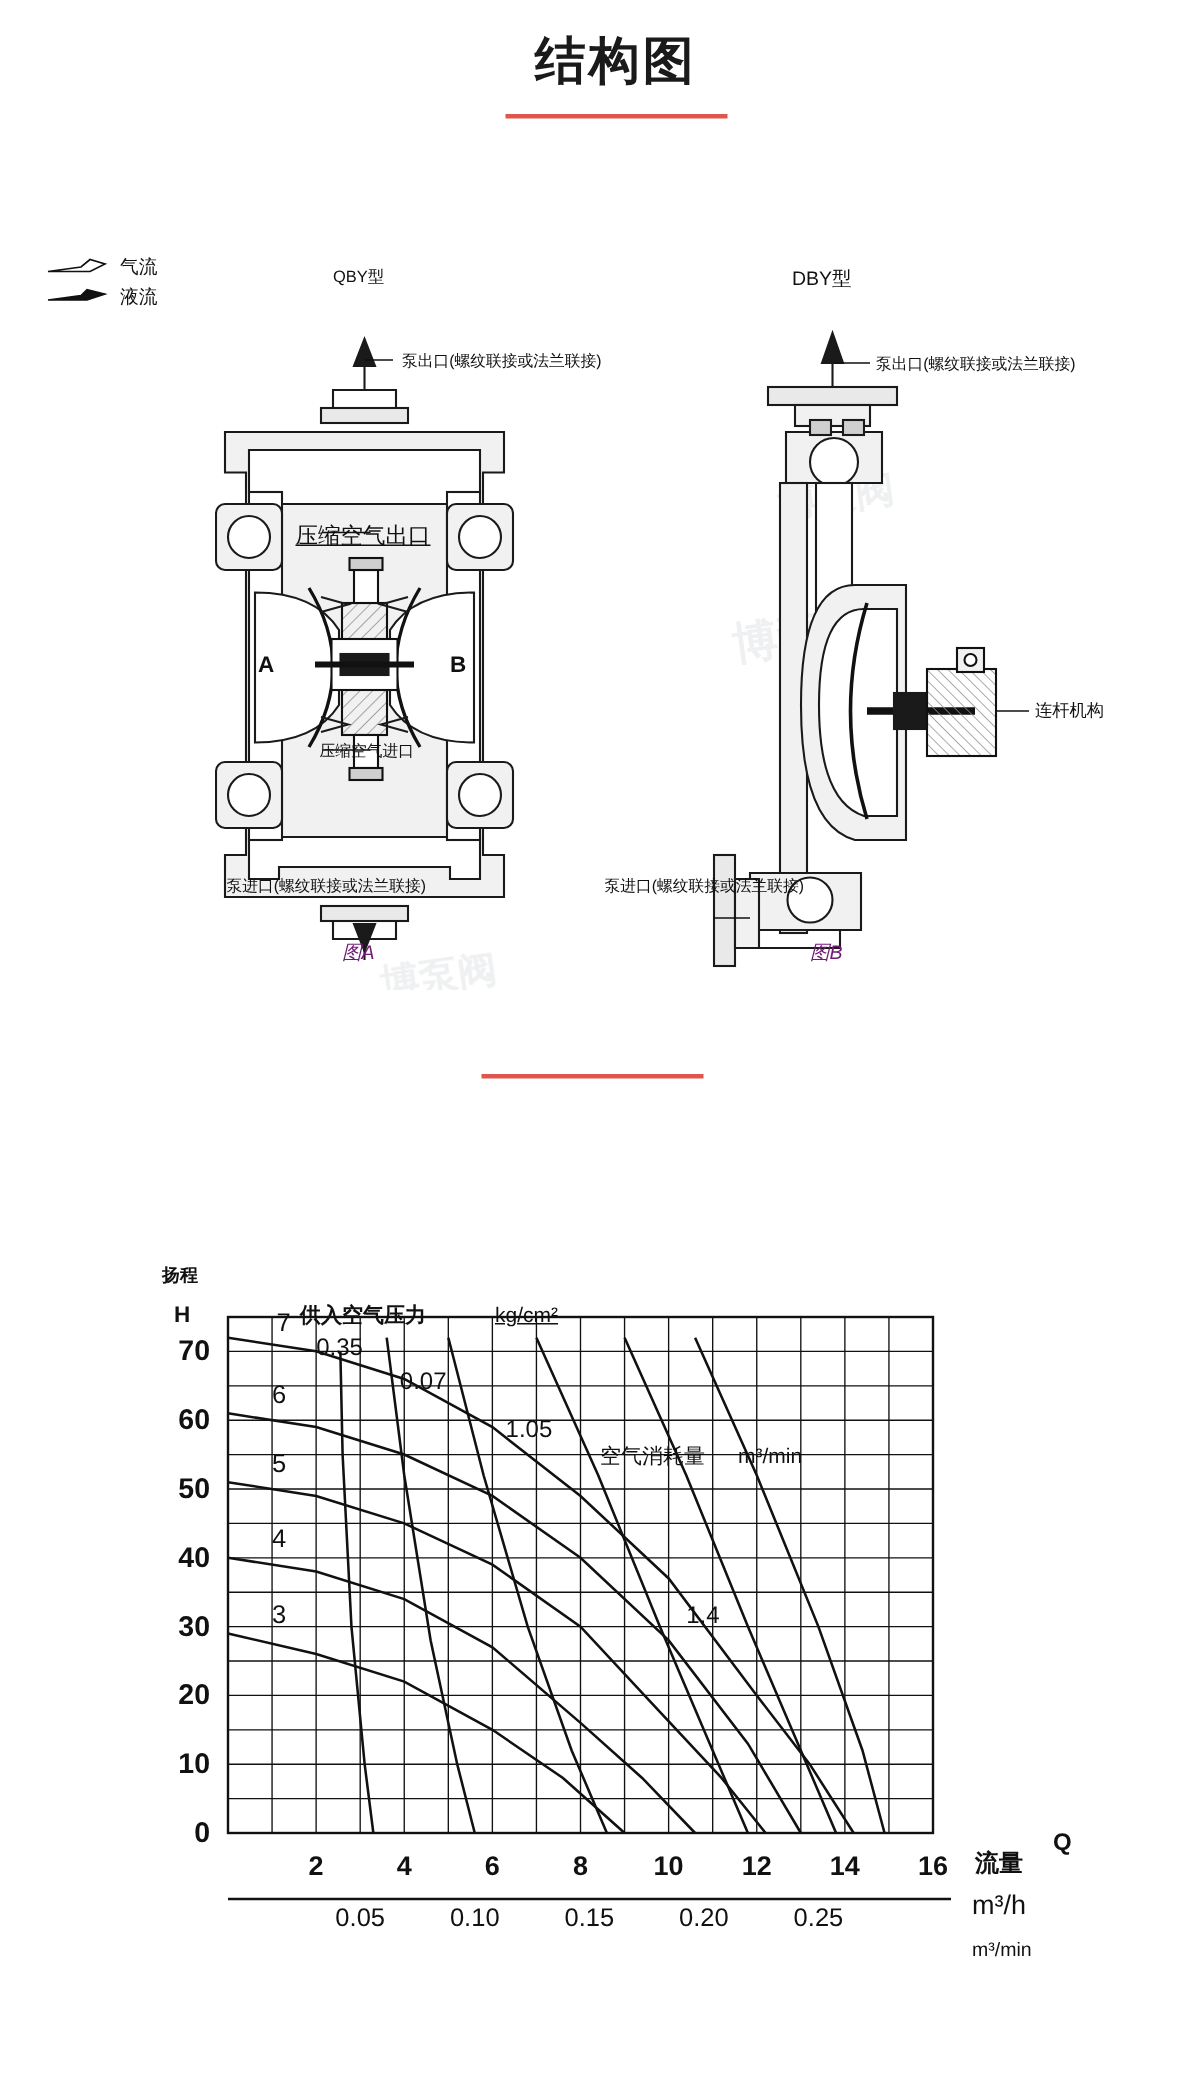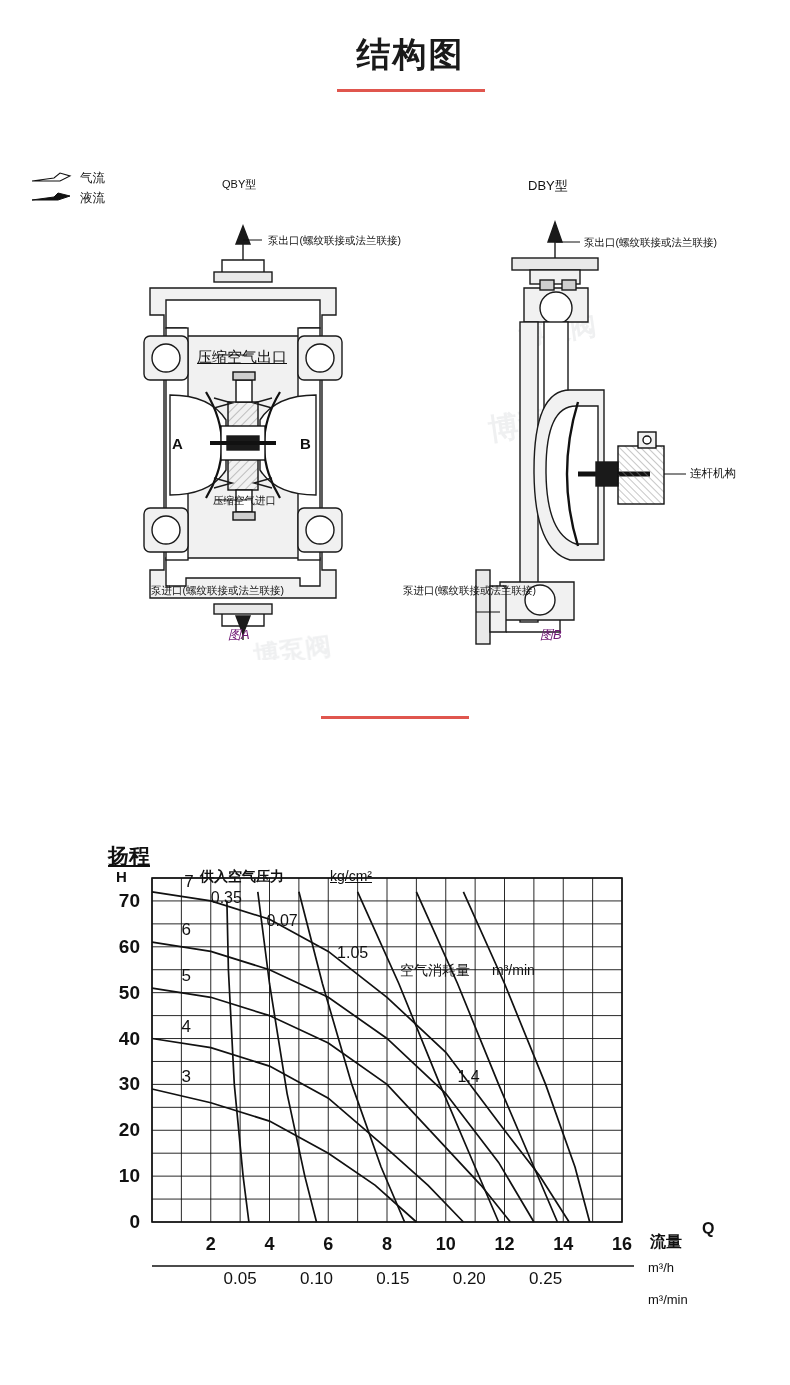--- a/index.html
+++ b/index.html
@@ -28,21 +28,21 @@
     color: #1a1a1a;
     letter-spacing: 2px;
     line-height: 1.1;
   }
   .section-head .rule {
     width: 148px;
     height: 3px;
     background: #e0564e;
     margin: 16px auto 0 auto;
   }
-  #head1 { top: 36px; padding-left: 31px; }
+  #head1 { top: 23px; padding-left: 31px; }
   #head2 { top: 700px; }
 
   
   .legend {
     position: absolute;
     left: 30px;
     top: 168px;
     font-size: 12px;
     color: #111;
   }
@@ -359,27 +359,27 @@
           <text x="181.375" y="161.20000000000002" font-size="17" font-family="Liberation Sans, sans-serif">5</text>
           <text x="181.375" y="211.65333333333334" font-size="17" font-family="Liberation Sans, sans-serif">4</text>
           <text x="181.375" y="262.1066666666667" font-size="17" font-family="Liberation Sans, sans-serif">3</text>
           <text x="210.75" y="83.22666666666669" font-size="16" font-family="Liberation Sans, sans-serif">0.35</text>
           <text x="266.5625" y="106.16000000000003" font-size="16" font-family="Liberation Sans, sans-serif">0.07</text>
           <text x="337.0625" y="138.26666666666665" font-size="16" font-family="Liberation Sans, sans-serif">1.05</text>
           <text x="457.5" y="262.1066666666667" font-size="16" font-family="Liberation Sans, sans-serif">1.4</text>
         </g>
     </svg>
 
-    <div class="chart-txt bold" style="left:108px; top:22px; font-size:21px;text-decoration:underline;">扬程</div>
+    <div class="chart-txt bold" style="left:108px; top:22px; font-size:12px;">扬程</div>
     <div class="chart-txt bold" style="left:116px; top:48px; font-size:15px;">H</div>
     <div class="chart-txt bold" style="left:650px; top:412px; font-size:16px;">流量</div>
     <div class="chart-txt bold" style="left:702px; top:400px; font-size:16px;">Q</div>
 
     <div class="chart-txt" style="left:200px; top:48px; font-size:14px;font-weight:bold;">供入空气压力</div>
     <div class="chart-txt" style="left:330px; top:48px; font-size:14px;text-decoration:underline;">kg/cm²</div>
     <div class="chart-txt" style="left:400px; top:142px; font-size:14px;">空气消耗量</div>
     <div class="chart-txt" style="left:492px; top:142px; font-size:14px;">m³/min</div>
 
-    <div class="chart-txt" style="left:648px; top:440px; font-size:13px;">m³/h</div>
+    <div class="chart-txt" style="left:648px; top:440px; font-size:18px;">m³/h</div>
     <div class="chart-txt" style="left:648px; top:472px; font-size:13px;">m³/min</div>
   </div>
 
 </div>
 
 </body></html>

